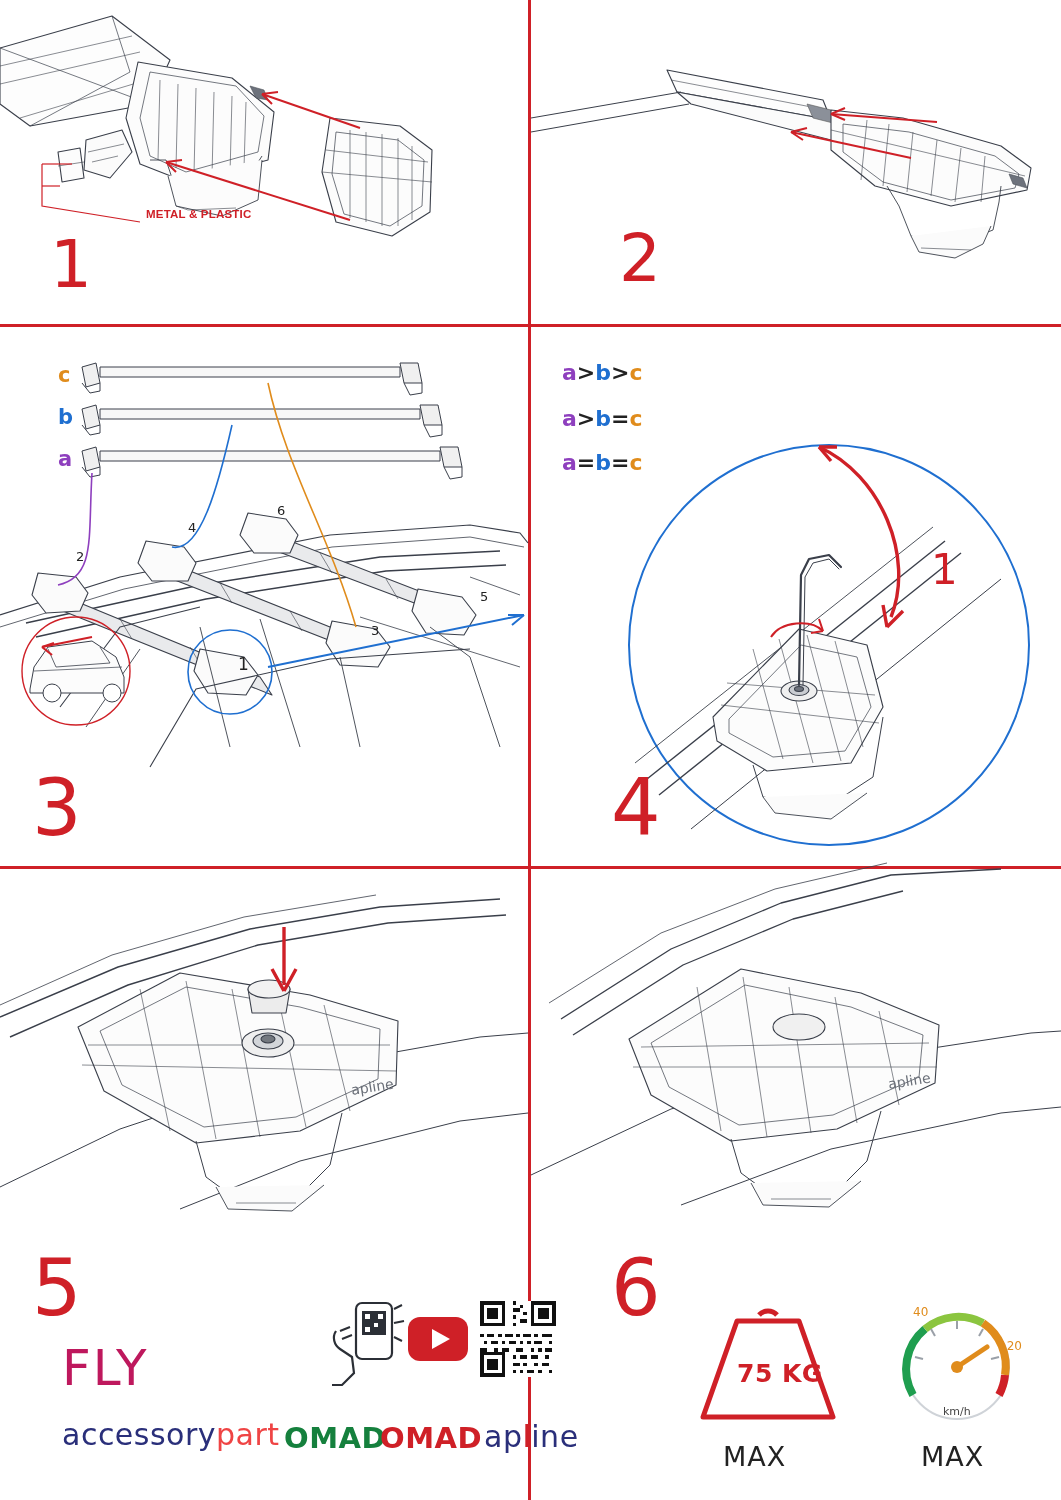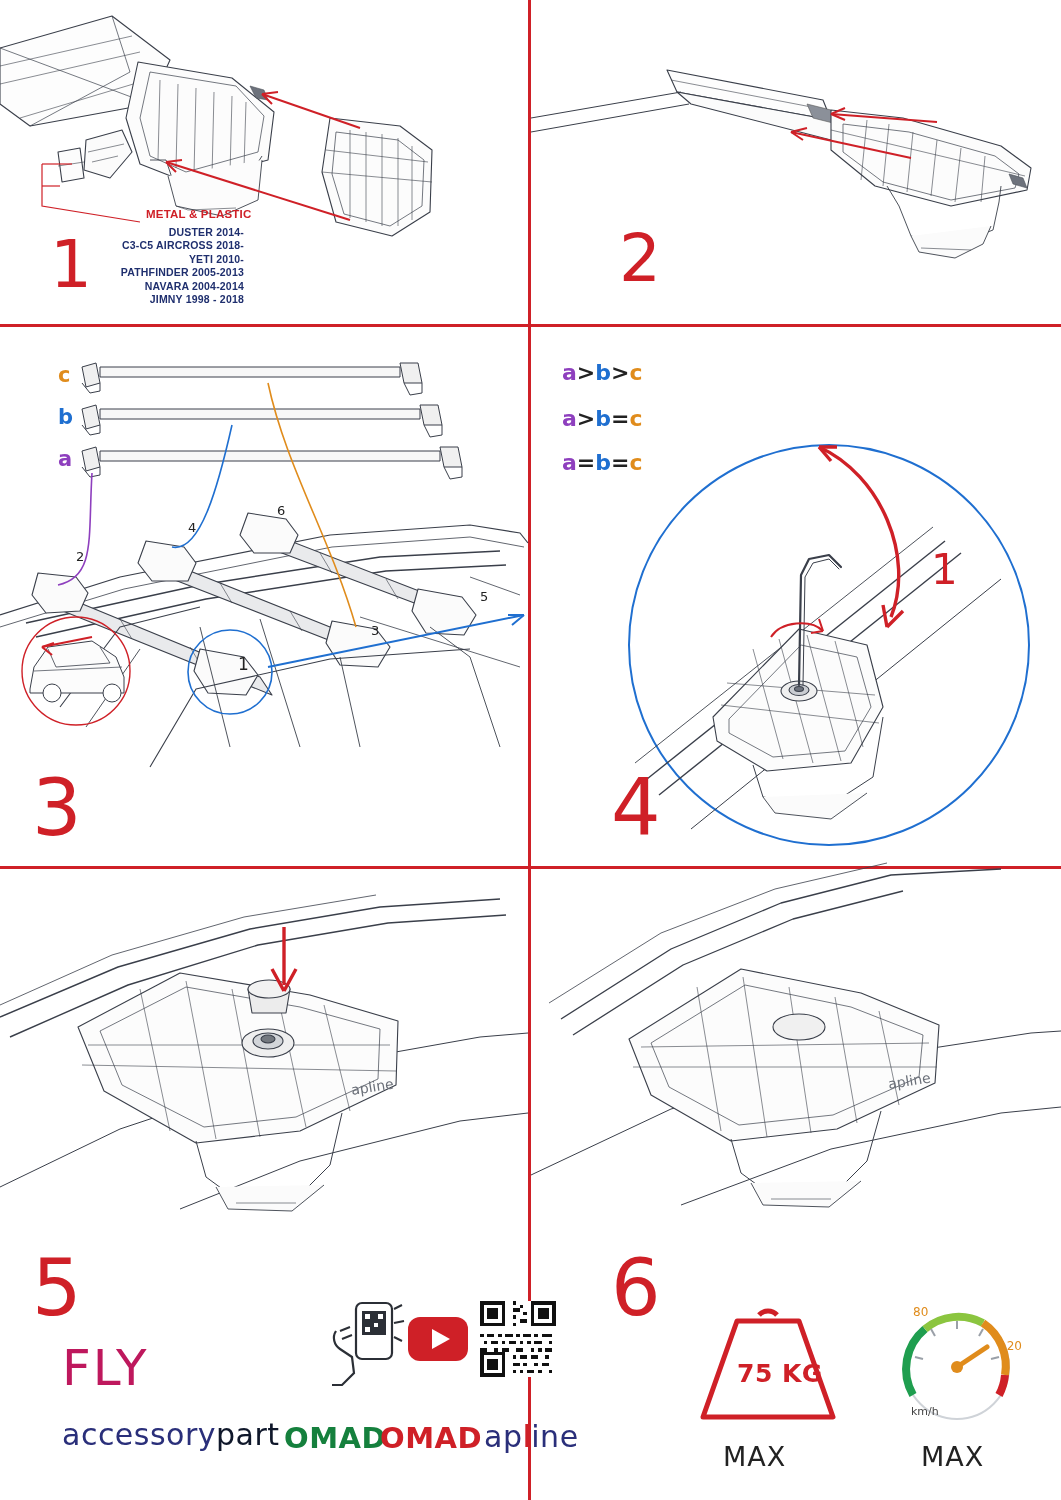--- a/index.html
+++ b/index.html
@@ -123,21 +123,21 @@
     letter-spacing: 2px;
     color: #be185d;
   }
   .brand-accessory {
     position: absolute;
     font-family: "DejaVu Sans", sans-serif;
     font-size: 30px;
     letter-spacing: .5px;
   }
   .brand-accessory .dark { color: #2a2f7a; text-align: right; }
-  .brand-accessory .red { color: #0f172a; }
+  .brand-accessory .red { color: #ef4444; }
   .brand-omad {
     position: absolute;
     font-family: "DejaVu Sans", sans-serif;
     font-size: 29px;
     font-weight: bold;
     color: #15803d;
     letter-spacing: .5px;
   }
   .brand-omay {
     position: absolute;
@@ -241,28 +241,20 @@
         <path d="M360 128 L262 94"></path>
         <path d="M262 94 L278 92 M262 94 L272 104"></path>
         <path d="M350 220 L166 162"></path>
         <path d="M166 162 L182 160 M166 162 L176 172"></path>
         <path d="M42 164 L42 206 L140 222" stroke-width="1.2"></path>
         <path d="M42 164 L72 164" stroke-width="1.2"></path>
         <path d="M42 186 L60 186" stroke-width="1.2"></path>
       </g>
     </svg>
     <div class="metal-plastic" style="left:146px; top:208px">METAL &amp; PLASTIC</div>
-    <div class="veh-list" style="left:0px; top:226px; width:244px">
-      <div>DUSTER 2014-</div>
-      <div>C3-C5 AIRCROSS 2018-</div>
-      <div>YETI 2010-</div>
-      <div>PATHFINDER 2005-2013</div>
-      <div>NAVARA 2004-2014</div>
-      <div>JIMNY 1998 - 2018</div>
-    </div>
     <div class="step-num" style="left:50px; top:232px; font-size:66px">1</div>
   </div>
 
   <div class="panel" style="left:531px; top:0; width:530px; height:324px">
     <svg width="530" height="324" viewBox="0 0 530 324">
       <g fill="none" stroke="#3a3f4a" stroke-width="1.1" stroke-linejoin="round">
 
         <path d="M136 70 L292 100 L300 120 L146 92 Z" fill="#fdfdfd"></path>
         <path d="M140 80 L296 110" stroke-width="0.6"></path>
         <path d="M146 92 L300 120 L318 132 L300 140 L160 104 Z" fill="#fbfbfb"></path>
@@ -626,19 +618,19 @@
       <g stroke="#9aa0a8" stroke-width="2">
         <path d="M70 20 L70 28"></path>
           <path d="M44 28 L48 35"></path>
           <path d="M96 28 L92 35"></path>
         <path d="M28 56 L36 58"></path>
           <path d="M112 56 L104 58"></path>
       </g>
       <path d="M70 66 L100 46" stroke="#e08c1c" stroke-width="5" stroke-linecap="round"></path>
       <circle cx="70" cy="66" r="6" fill="#e08c1c"></circle>
     </svg>
-    <div class="gauge-tick" style="left:382px; top:436px">80</div>
+    <div class="gauge-tick" style="left:382px; top:436px">40</div>
     <div class="gauge-tick" style="left:468px; top:470px">120</div>
-    <div class="gauge-unit" style="left:380px; top:536px">km/h</div>
+    <div class="gauge-unit" style="left:412px; top:536px">km/h</div>
     <div class="max-label" style="left:390px; top:572px">MAX</div>
   </div>
 
 </div>
 
 </body></html>

